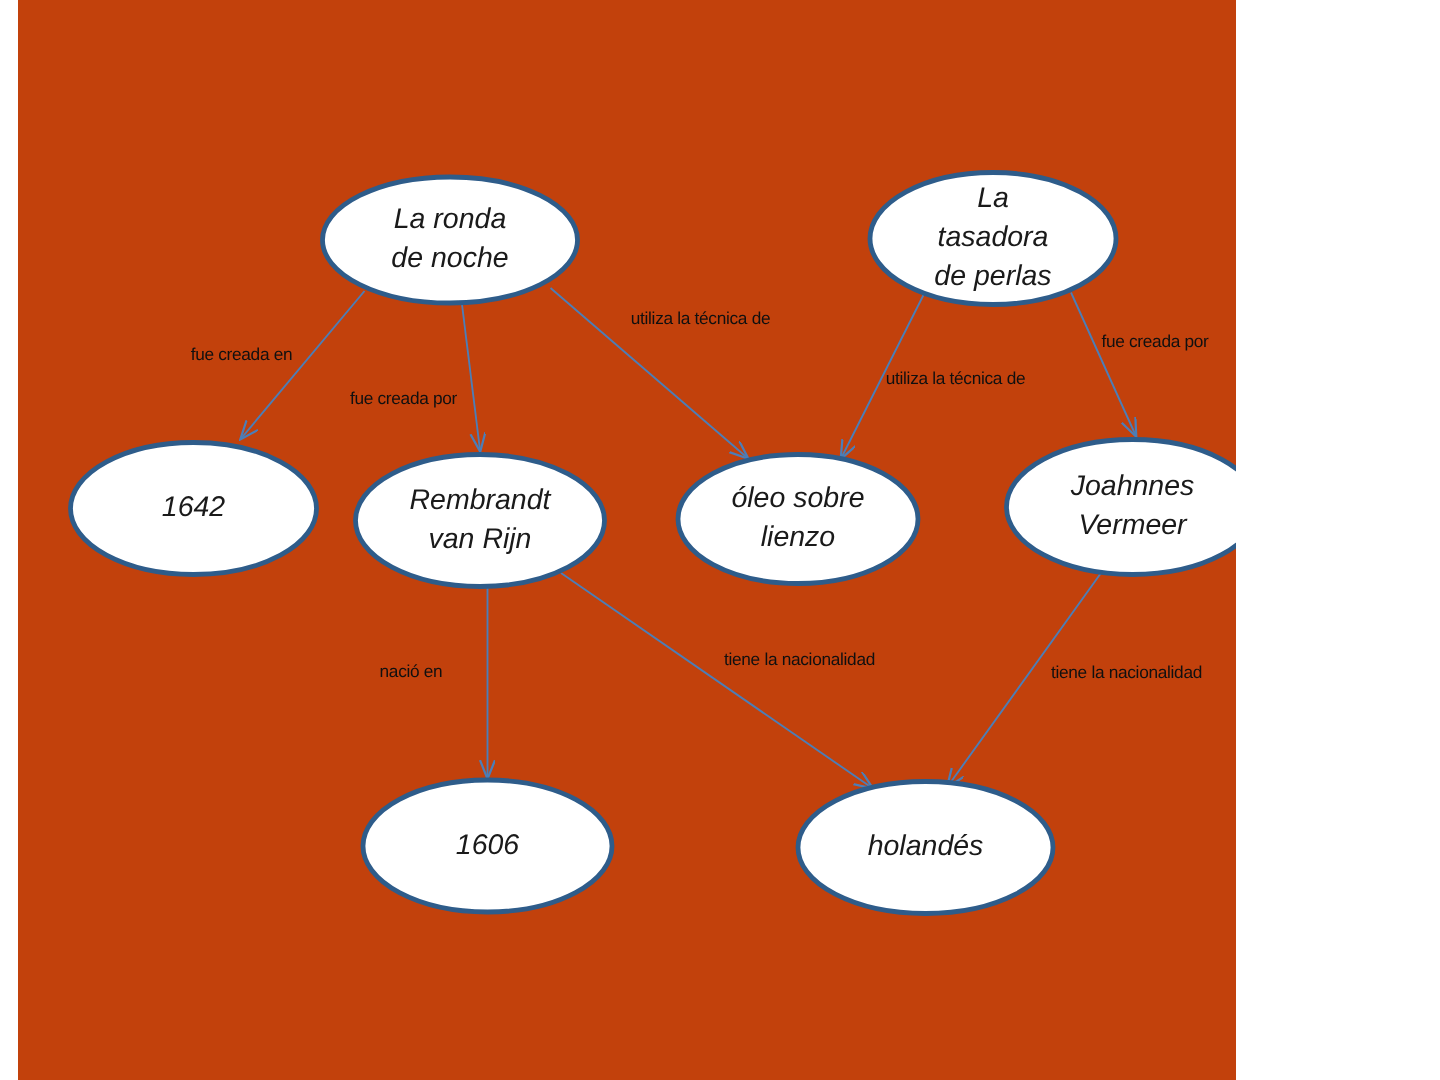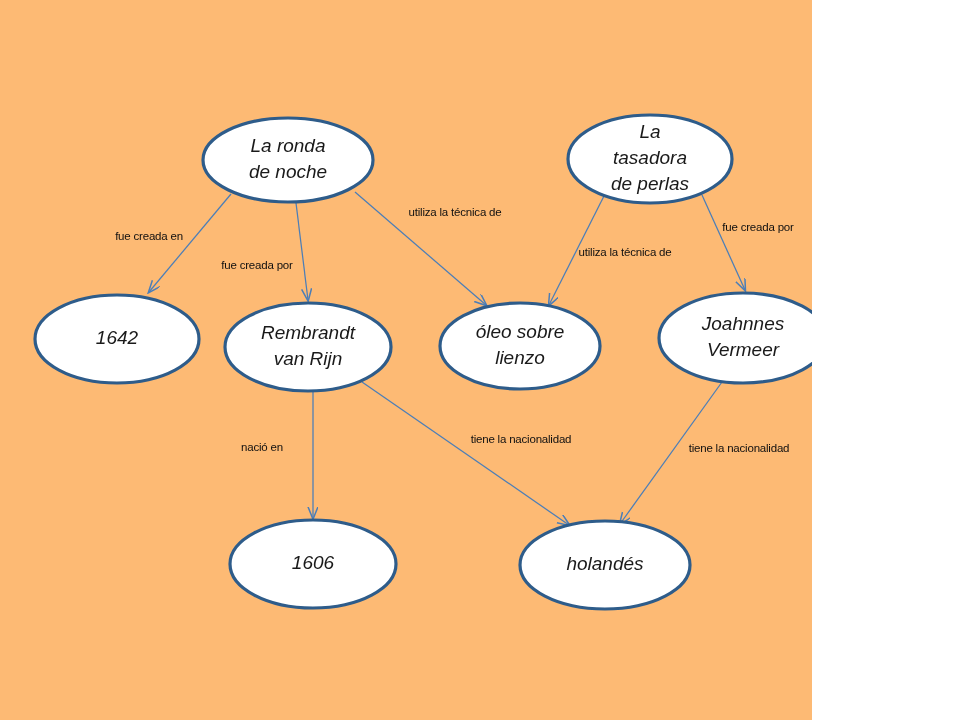--- a/index.html
+++ b/index.html
@@ -8,22 +8,23 @@
     padding: 0;
     background: #ffffff;
   }
   body {
     font-family: "Liberation Sans", sans-serif;
   }
   #canvas {
     position: relative;
     width: 812px;
     height: 720px;
-    background: #fdba74;
+    background: #c2410c;
     overflow: hidden;
+    margin-left: 12px;
   }
   #graph {
     position: absolute;
     left: 0;
     top: 0;
     width: 960px;
     height: 720px;
   }
   .node-ellipse {
     fill: #ffffff;

